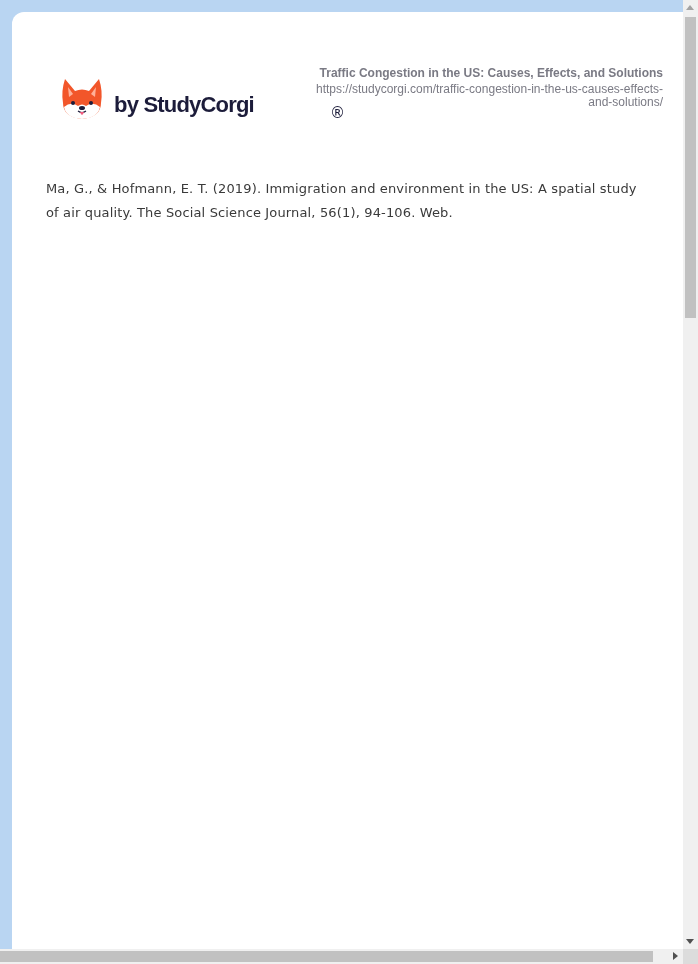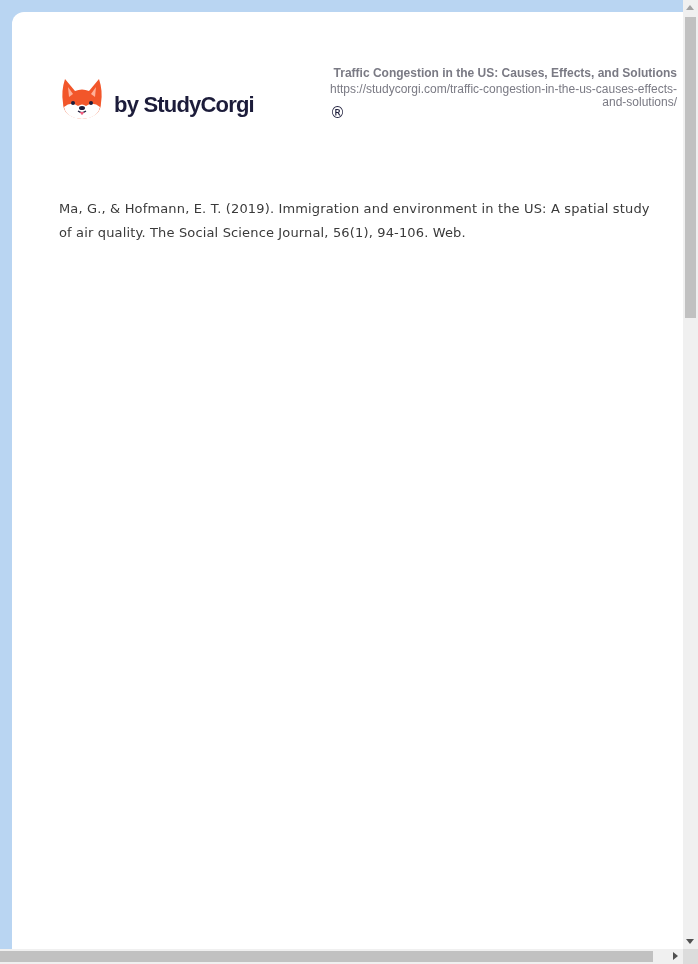--- a/index.html
+++ b/index.html
@@ -16,30 +16,30 @@
   .corgi { width:42px; height:44px; }
   .brand {
     margin-left:11px; margin-top:12px;
     font-family:Liberation Sans, sans-serif; font-weight:bold; font-size:22px;
     color:#1c1c3a; letter-spacing:-0.8px;
   }
   .reg {
     position:absolute; left:269px; top:27px; font-size:15px; color:#1c1c3a;
     font-family:"DejaVu Sans", sans-serif;
   }
-  .meta { position:absolute; right:25px; top:54px; width:350px; text-align:right; }
+  .meta { position:absolute; right:39px; top:54px; width:350px; text-align:right; }
   .meta-title {
     font-family:"Liberation Sans", sans-serif; font-weight:bold; font-size:12px;
     color:#7a7a84; line-height:14px;
   }
   .meta-url {
     margin-top:3px;
     font-family:Liberation Sans, sans-serif; font-size:12px; color:#7a7a84; line-height:13px;
   }
-  .refs { position:absolute; left:47px; top:165px; width:600px;margin-top:20px; }
+  .refs { position:absolute; left:34px; top:165px; width:600px; }
   .ref {
     font-family:"DejaVu Sans", sans-serif; font-size:13px; line-height:24px;
     color:#3a3a3a; margin:0 0 18px 0; letter-spacing:0.15px;
   }
   .ref a { color:#1a0dab; text-decoration:underline; }
   .vscroll { position:absolute; right:0; top:0; width:15px; height:949px; background:#f0f0f0; }
   .vthumb { position:absolute; left:2px; top:17px; width:11px; height:301px; background:#c1c1c1; }
   .arrow-up, .arrow-down { position:absolute; left:3px; width:0; height:0; border-left:4px solid transparent; border-right:4px solid transparent; }
   .arrow-up { top:5px; border-bottom:5px solid #a3a3a3; }
   .arrow-down { bottom:5px; border-top:5px solid #505050; }

